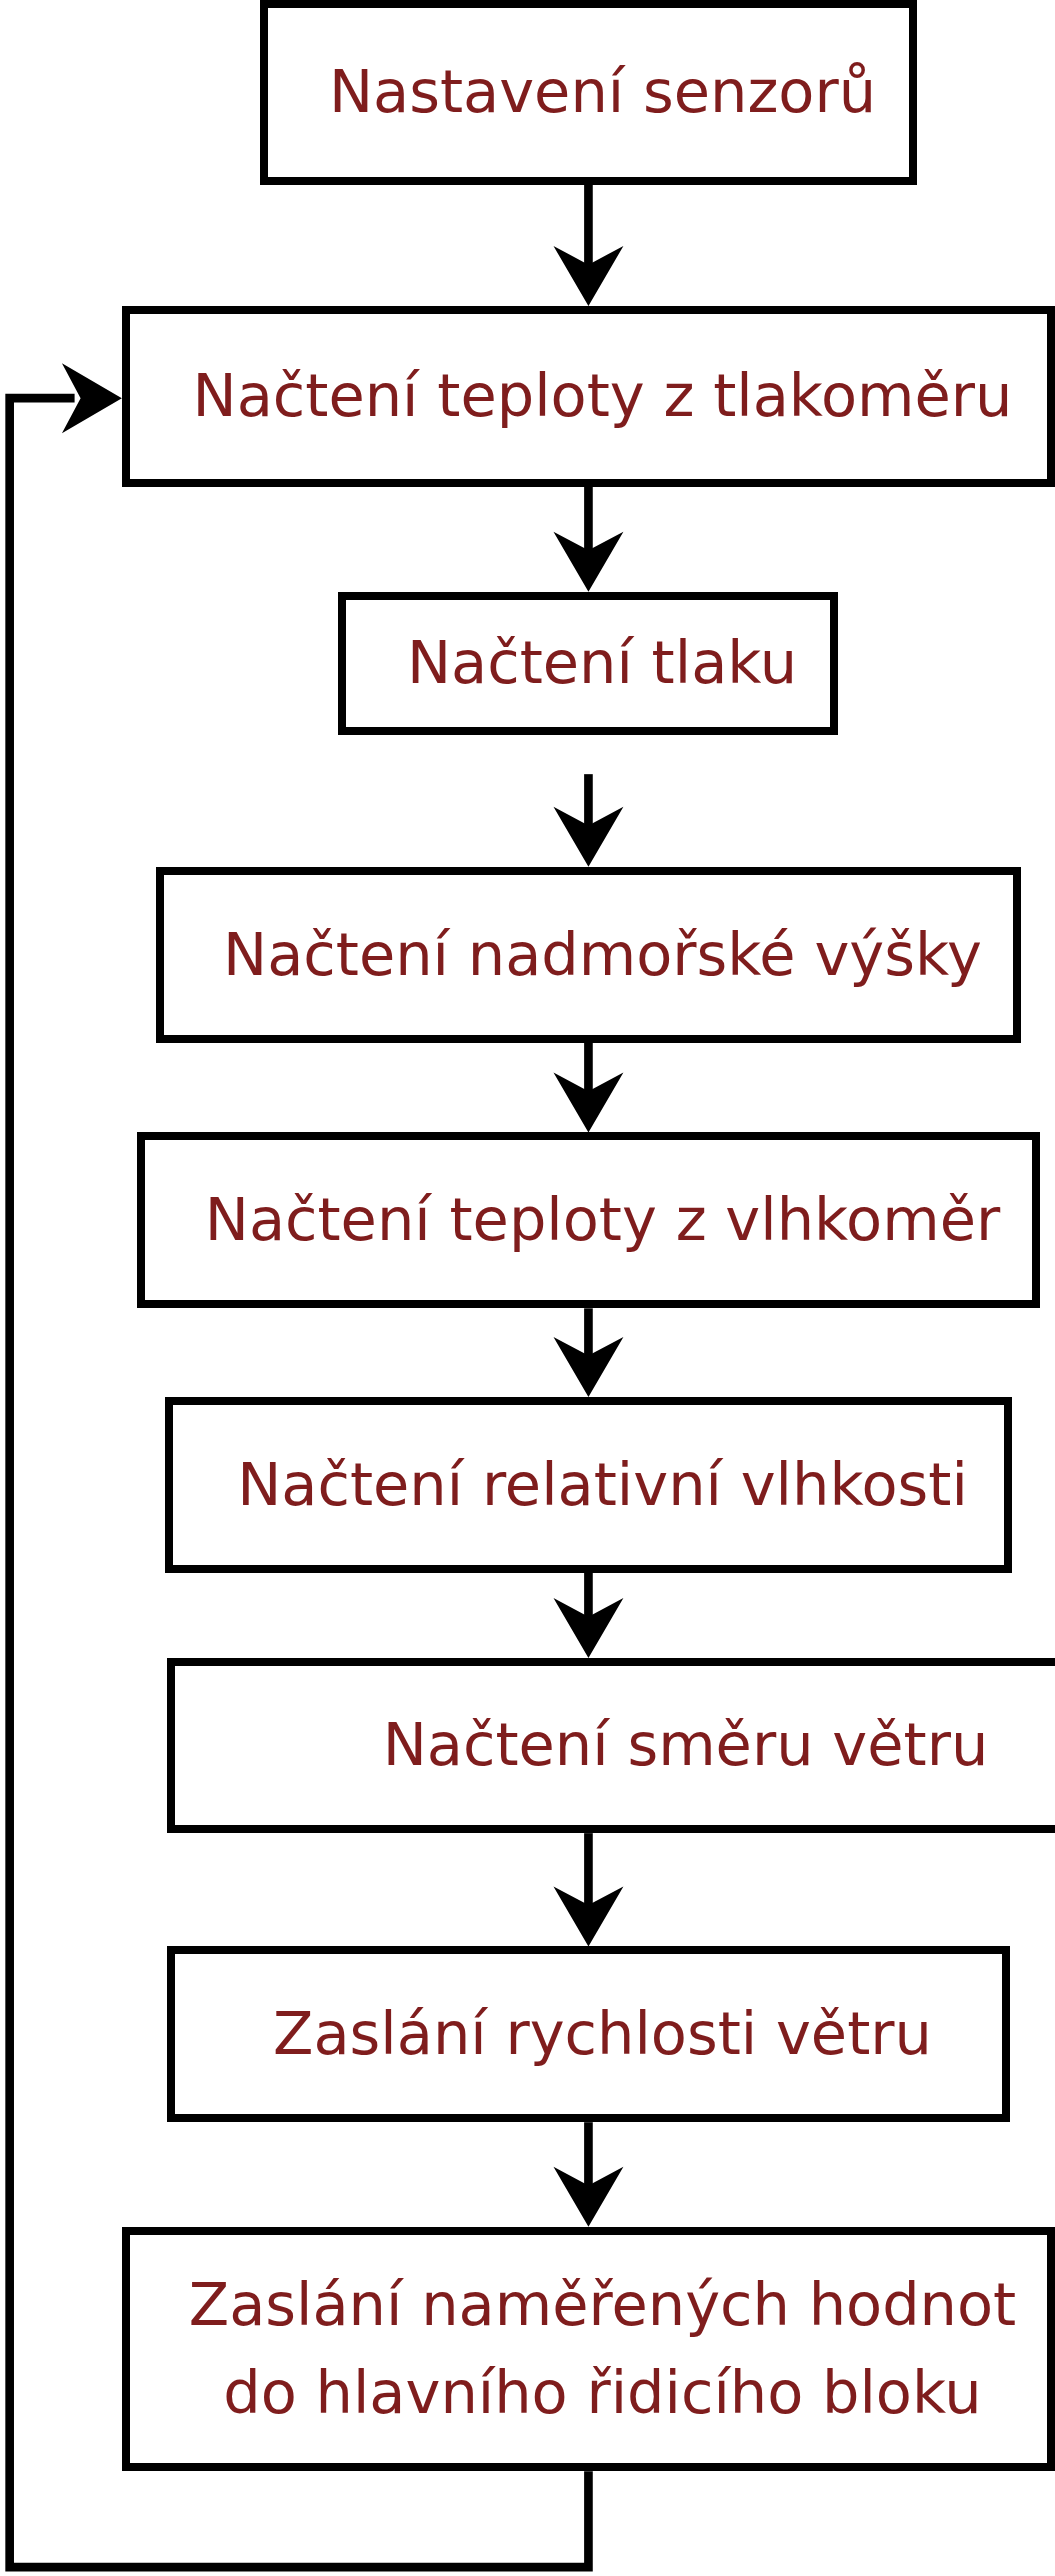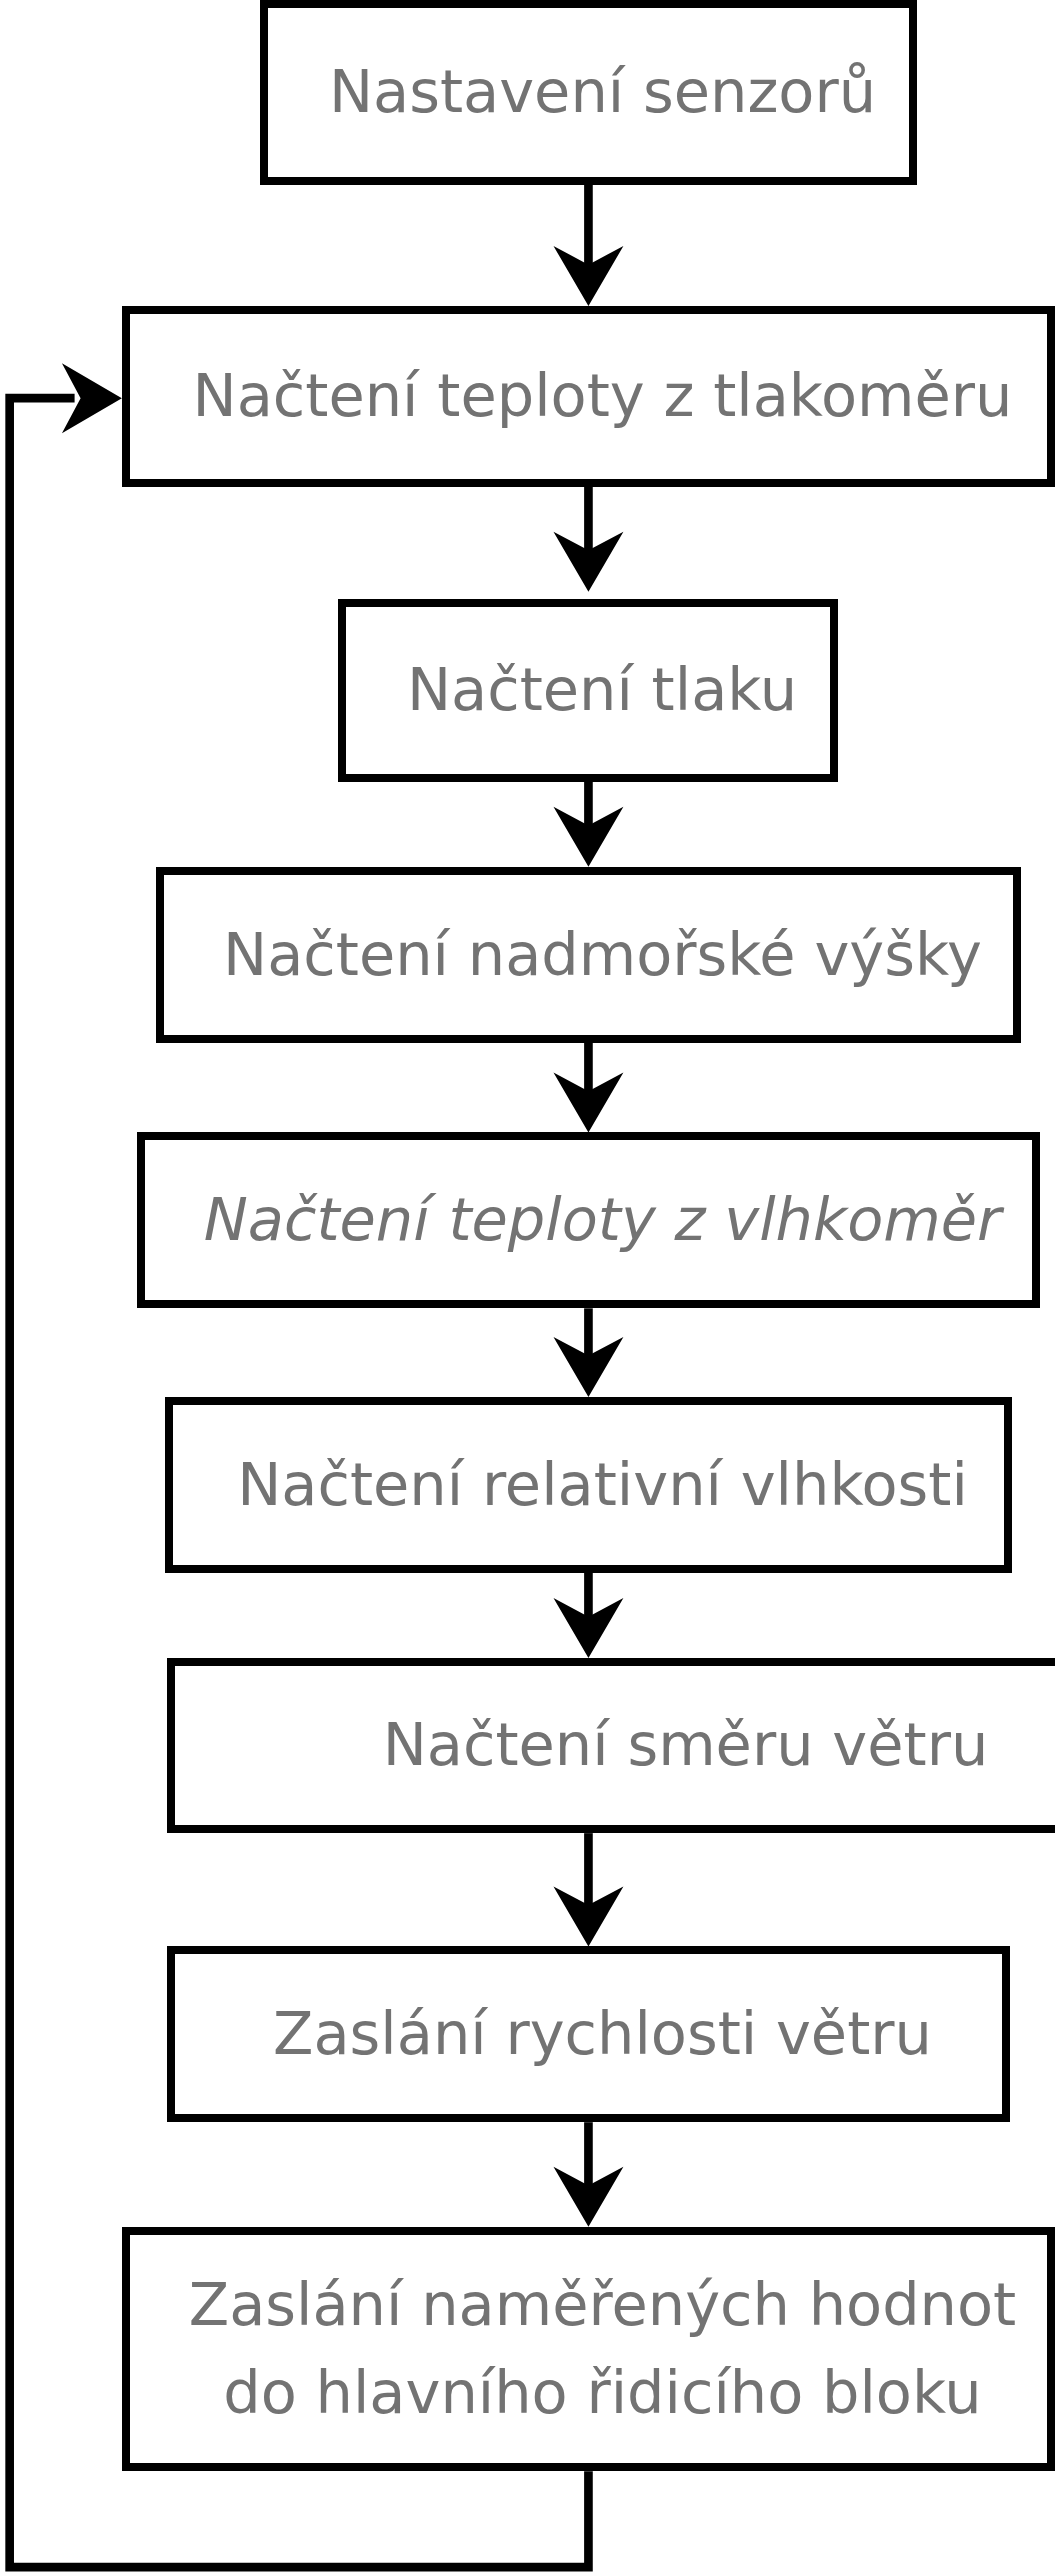--- a/index.html
+++ b/index.html
@@ -25,38 +25,38 @@
   }
   .flow-node {
     position: absolute;
     box-sizing: border-box;
     border: 8.7px solid #000000;
     background: #ffffff;
     display: flex;
     align-items: center;
     justify-content: center;
     text-align: center;
-    color: #737373;
+    color: #7f1d1d;
     font-size: 59px;
     line-height: 1.5;
     white-space: nowrap;
     padding-left: 28px;
   }
   .flow-node.multiline {
     white-space: normal;
   }
   .flow-node .label-text {
     display: inline-block;
   }
   
   #node-0 { left: 260px;  top: 0px;    width: 657px;  height: 185px; }
   #node-1 { left: 122px;  top: 306px;  width: 933px; height: 181px; }
-  #node-2 { left: 338px;  top: 592px;  width: 500px;  height: 183px; margin-top: 7px; }
+  #node-2 { left: 338px;  top: 592px;  width: 500px;  height: 143px; }
   #node-3 { left: 156px;  top: 867px; width: 865px; height: 176px; }
-  #node-4 { left: 137px;  top: 1132px; width: 903px; height: 176px; font-style: italic; }
+  #node-4 { left: 137px;  top: 1132px; width: 903px; height: 176px; }
   #node-5 { left: 165px;  top: 1397px; width: 847px; height: 176px; justify-content: center; }
   #node-6 { left: 167px;  top: 1658px; width: 1009px; height: 175px; }
   #node-7 { left: 167px;  top: 1946px; width: 843px; height: 176px; }
   #node-8 { left: 122px;  top: 2227px; width: 933px; height: 244px; }
   #node-8 .label-text { width: 853px; }
 </style>
 </head>
 <body>
 
 <div id="canvas">

